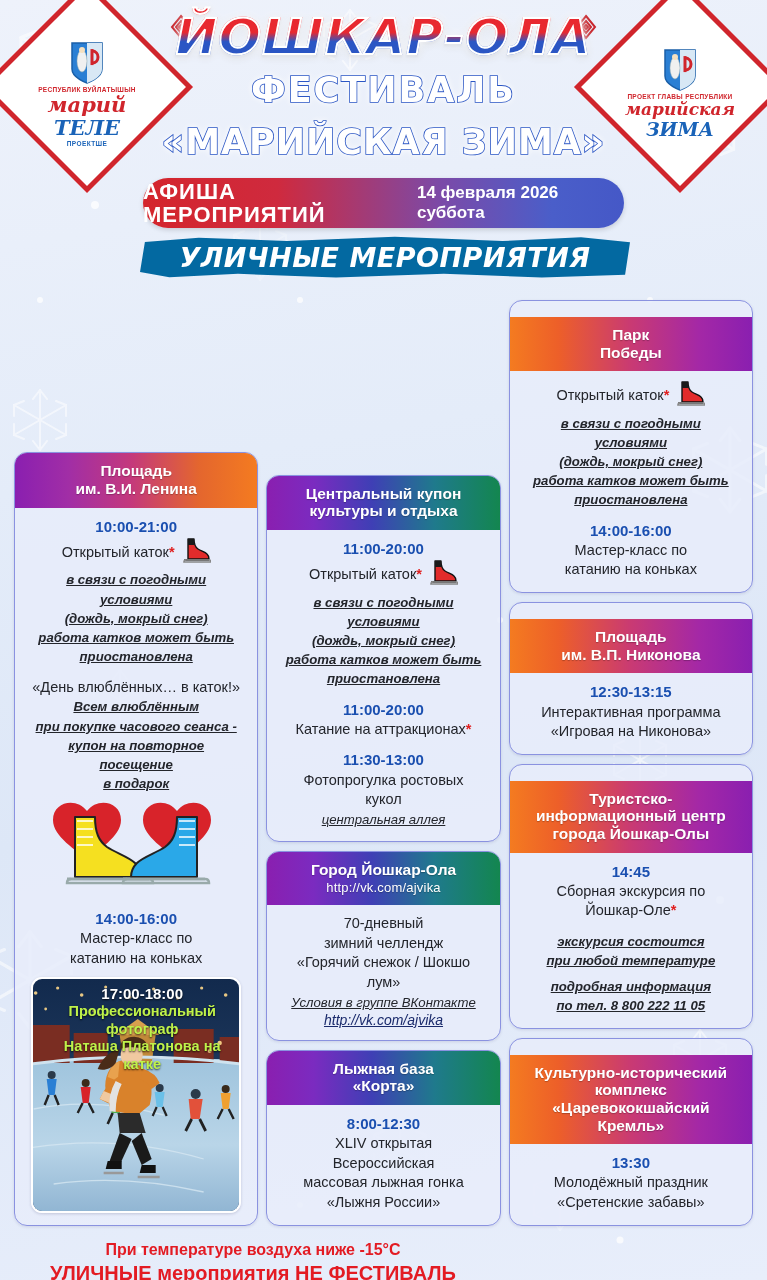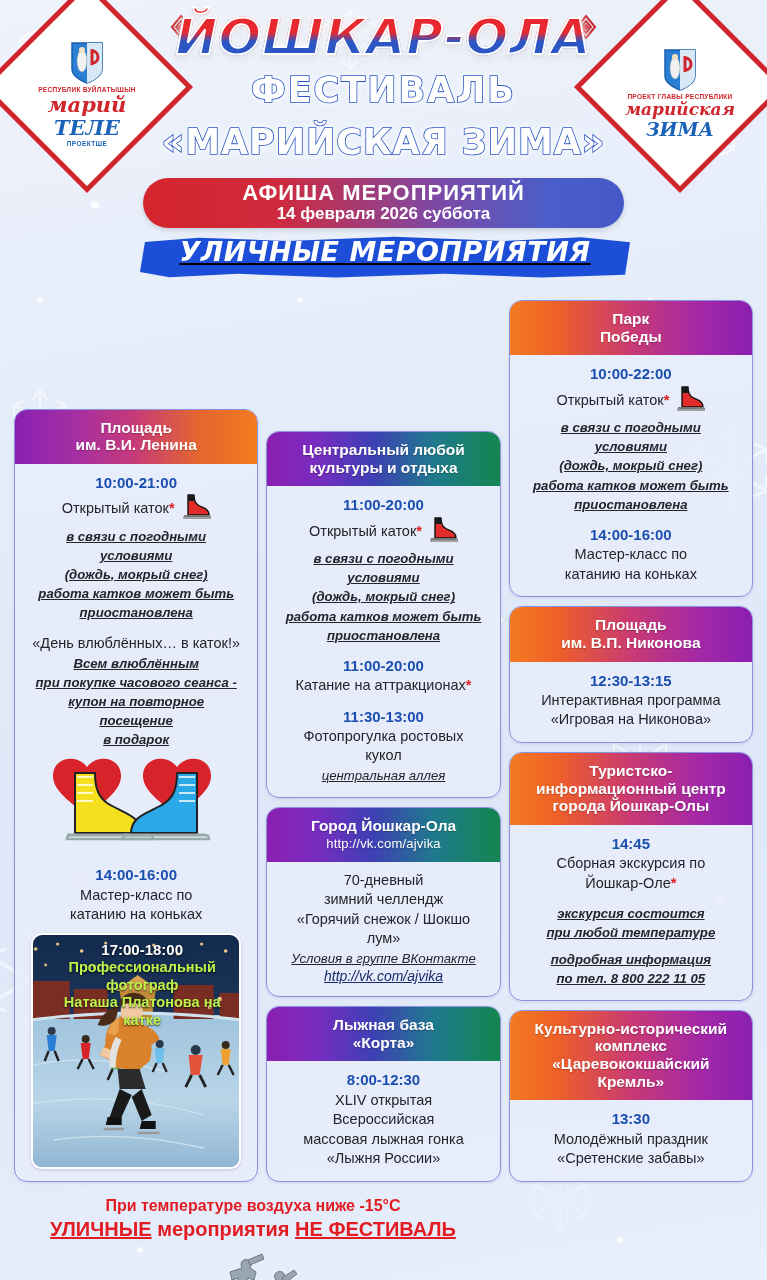--- a/index.html
+++ b/index.html
@@ -65,30 +65,30 @@
     font-family:"DejaVu Sans", sans-serif; font-weight:bold;
     font-size:35px; color:#ffffff; letter-spacing:1px;
     -webkit-text-stroke:1.6px #2b56c4;
     paint-order:stroke fill;
     filter:drop-shadow(0 0 3px rgba(255,255,255,.9));
   }
   .afisha-bar {
     position:absolute; top:178px; left:143px; width:481px; height:50px;
     border-radius:25px;
     background:linear-gradient(90deg,#d4252c 0%,#cf2a3e 28%,#7b4aa8 62%,#4a5ec9 85%,#4558c7 100%);
-    display:flex; flex-direction:column; align-items:center; justify-content:center;
+    display:flex; flex-direction:row; align-items:center; justify-content:center;
     box-shadow:0 2px 5px rgba(0,0,0,.15);
   }
   .afisha-t1 { color:#fff; font-weight:bold; font-size:22px; letter-spacing:1px; line-height:1.05; }
   .afisha-t2 { color:#fff; font-weight:bold; font-size:17px; line-height:1.2; }
   .street-band {
     position:absolute; top:236px; left:140px; width:490px; height:42px;
-    background:#1d4ed8;
+    background:#0369a1;
     clip-path:polygon(1% 14%,12% 4%,30% 12%,52% 2%,74% 12%,90% 3%,100% 15%,99% 92%,82% 99%,62% 90%,40% 99%,20% 90%,6% 98%,0 86%);
-    display:flex; align-items:flex-start; justify-content:center;text-decoration:underline;
+    display:flex; align-items:center; justify-content:center;
   }
   .street-band span {
     color:#fff; font-weight:bold; font-style:italic; font-size:27px; letter-spacing:.5px;
     font-family:"DejaVu Sans", sans-serif;
   }
 
   
   .cols { display:flex; gap:8px; padding:0 14px; align-items:flex-end; }
   .col { display:flex; flex-direction:column; gap:9px; }
   .col1 { width:245px; }
@@ -101,21 +101,21 @@
     background:rgba(232,236,250,.86);
     box-shadow:0 1px 3px rgba(40,40,90,.12);
   }
   .card-head {
     padding:9px 6px 10px; text-align:center;
     color:#fff; font-weight:bold; font-size:15.5px; line-height:1.14;
     text-shadow:0 1px 1px rgba(0,0,0,.25);
   }
   .g-purple-orange { background:linear-gradient(90deg,#8a1fb0 0%,#a12ea6 22%,#c4397c 48%,#e4662e 76%,#f47b20 100%); }
   .g-purple-green  { background:linear-gradient(90deg,#8a1fb0 0%,#7b2bc0 20%,#3f3fb5 45%,#1f7a8c 72%,#13864f 100%); }
-  .g-orange-purple { background:linear-gradient(90deg,#f47b20 0%,#ed5f29 20%,#c93a73 50%,#a428a6 78%,#8a1fb0 100%); }
+  .g-orange-purple { background:linear-gradient(90deg,#f47b20 0%,#ed5f29 20%,#c93a73 50%,#a428a6 78%,#8a1fb0 100%);margin-top:16px; }
   .card-body { padding:9px 16px 12px; text-align:center; }
 
   .time { color:#1a4fb0; font-weight:bold; font-size:15px; line-height:1.35; }
   .ev   { color:#23252b; font-size:14.5px; line-height:1.35; }
   .note { color:#23252b; font-size:13.2px; font-style:italic; font-weight:bold;
           line-height:1.45; text-decoration:underline; }
   .note-plain { color:#23252b; font-size:13.2px; font-style:italic; line-height:1.45;
                 text-decoration:underline; }
   .star { color:#e02020; font-weight:bold; }
   .gap { height:11px; }
@@ -443,21 +443,21 @@
             </div>
           </div>
         </div>
       </div>
     </div>
 
     <div class="col col2">
 
       <div class="card">
         <div class="card-head g-purple-green">
-          <div>Центральный любой</div>
+          <div>Центральный купон</div>
           <div>культуры и отдыха</div>
         </div>
         <div class="card-body">
           <div class="time">11:00-20:00</div>
           <div class="ev">
             <span>Открытый каток</span><span class="star">*</span>
             <span style="display:inline-block;vertical-align:-8px;">
               <svg width="32" height="28" viewBox="0 0 32 28">
                 <path d="M9 2h6c0 5 1 8 4 10 3 2 7 3 9 5 1.6 1.5 2 4 2 5H9z" fill="#e22b2b" stroke="#111" stroke-width="1.4" stroke-linejoin="round"></path>
                 <path d="M9 2h6c0 2.5.3 4.5 1 6H9z" fill="#1a1a1a"></path>
@@ -515,21 +515,20 @@
     </div>
 
     <div class="col col3">
 
       <div class="card">
         <div class="card-head g-orange-purple">
           <div>Парк</div>
           <div>Победы</div>
         </div>
         <div class="card-body">
-          <div class="time">10:00-22:00</div>
           <div class="ev">
             <span>Открытый каток</span><span class="star">*</span>
             <span style="display:inline-block;vertical-align:-8px;">
               <svg width="32" height="28" viewBox="0 0 32 28">
                 <path d="M9 2h6c0 5 1 8 4 10 3 2 7 3 9 5 1.6 1.5 2 4 2 5H9z" fill="#e22b2b" stroke="#111" stroke-width="1.4" stroke-linejoin="round"></path>
                 <path d="M9 2h6c0 2.5.3 4.5 1 6H9z" fill="#1a1a1a"></path>
                 <path d="M5 23h25" stroke="#777" stroke-width="2"></path>
                 <path d="M7 23c-1.5 0-2 1-2 2h27c0-1-.6-2-2-2" fill="none" stroke="#888" stroke-width="1.6"></path>
               </svg>
             </span>

